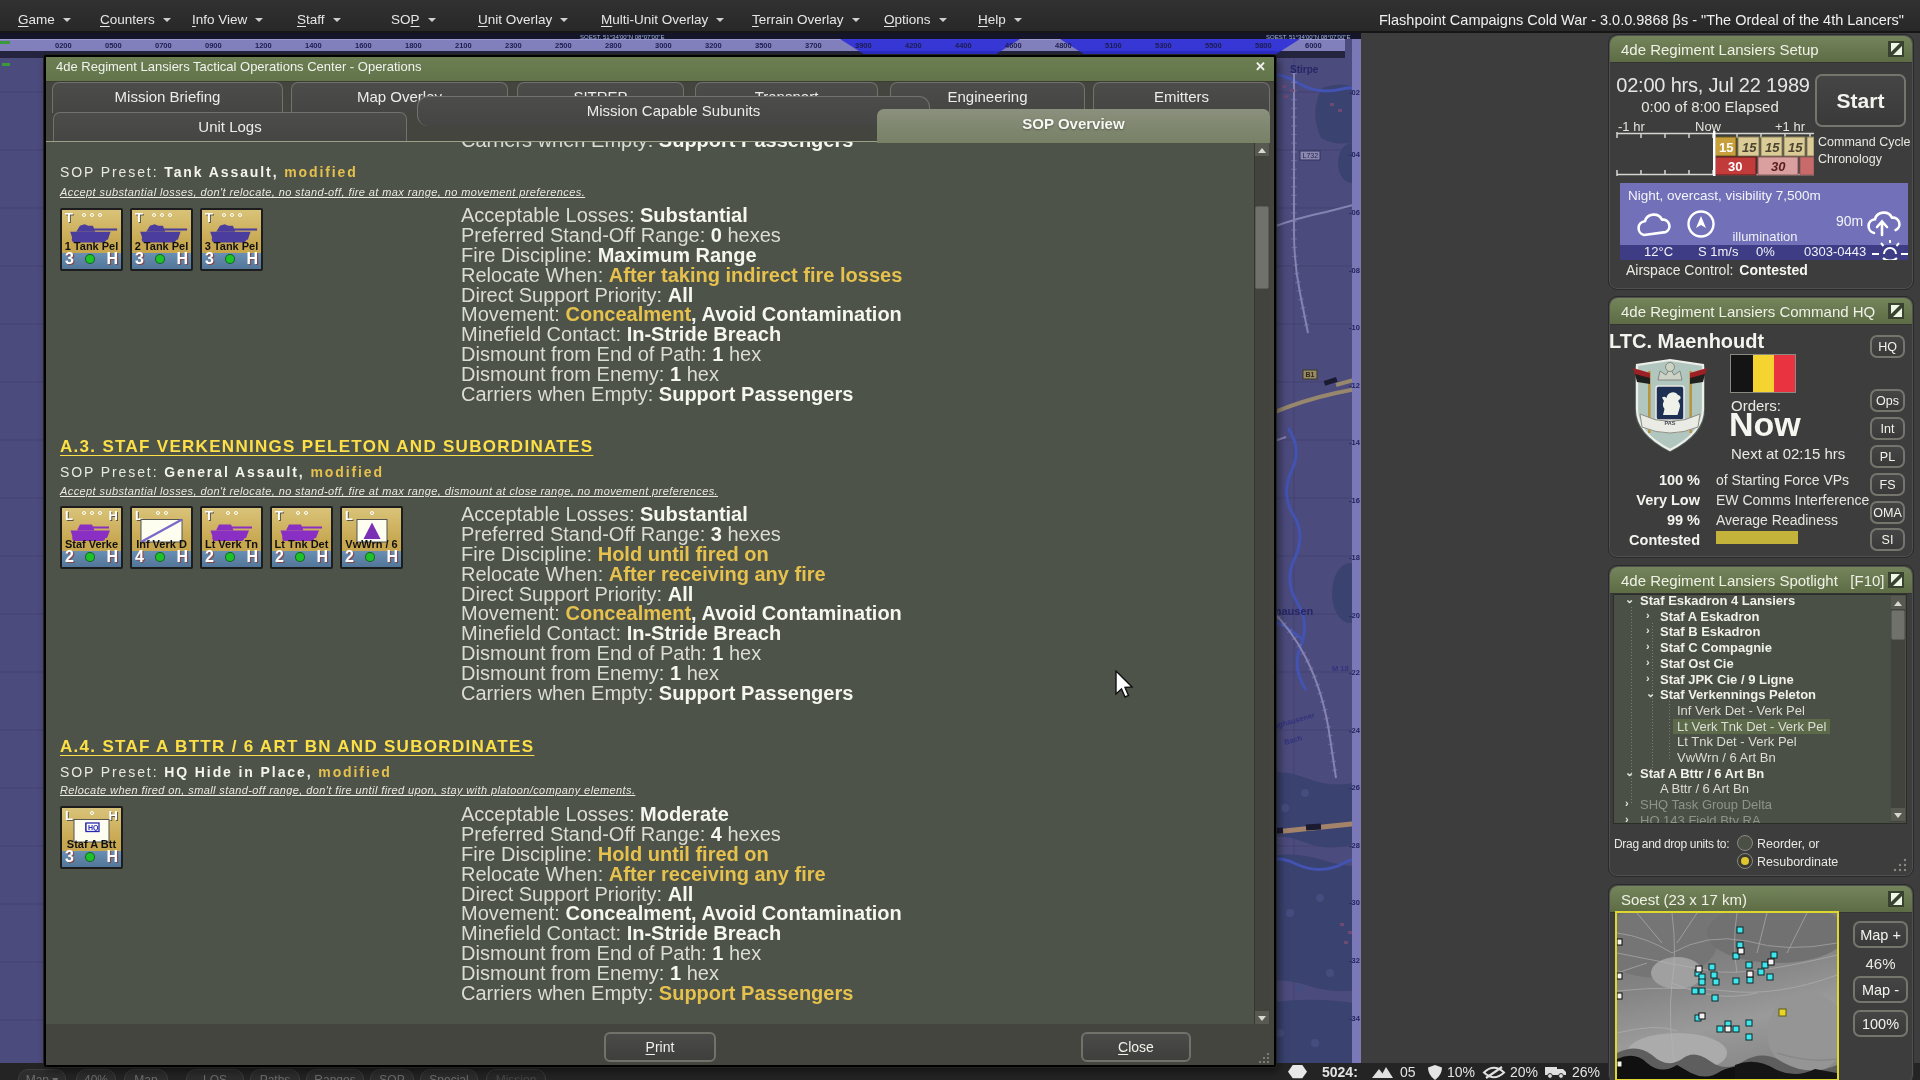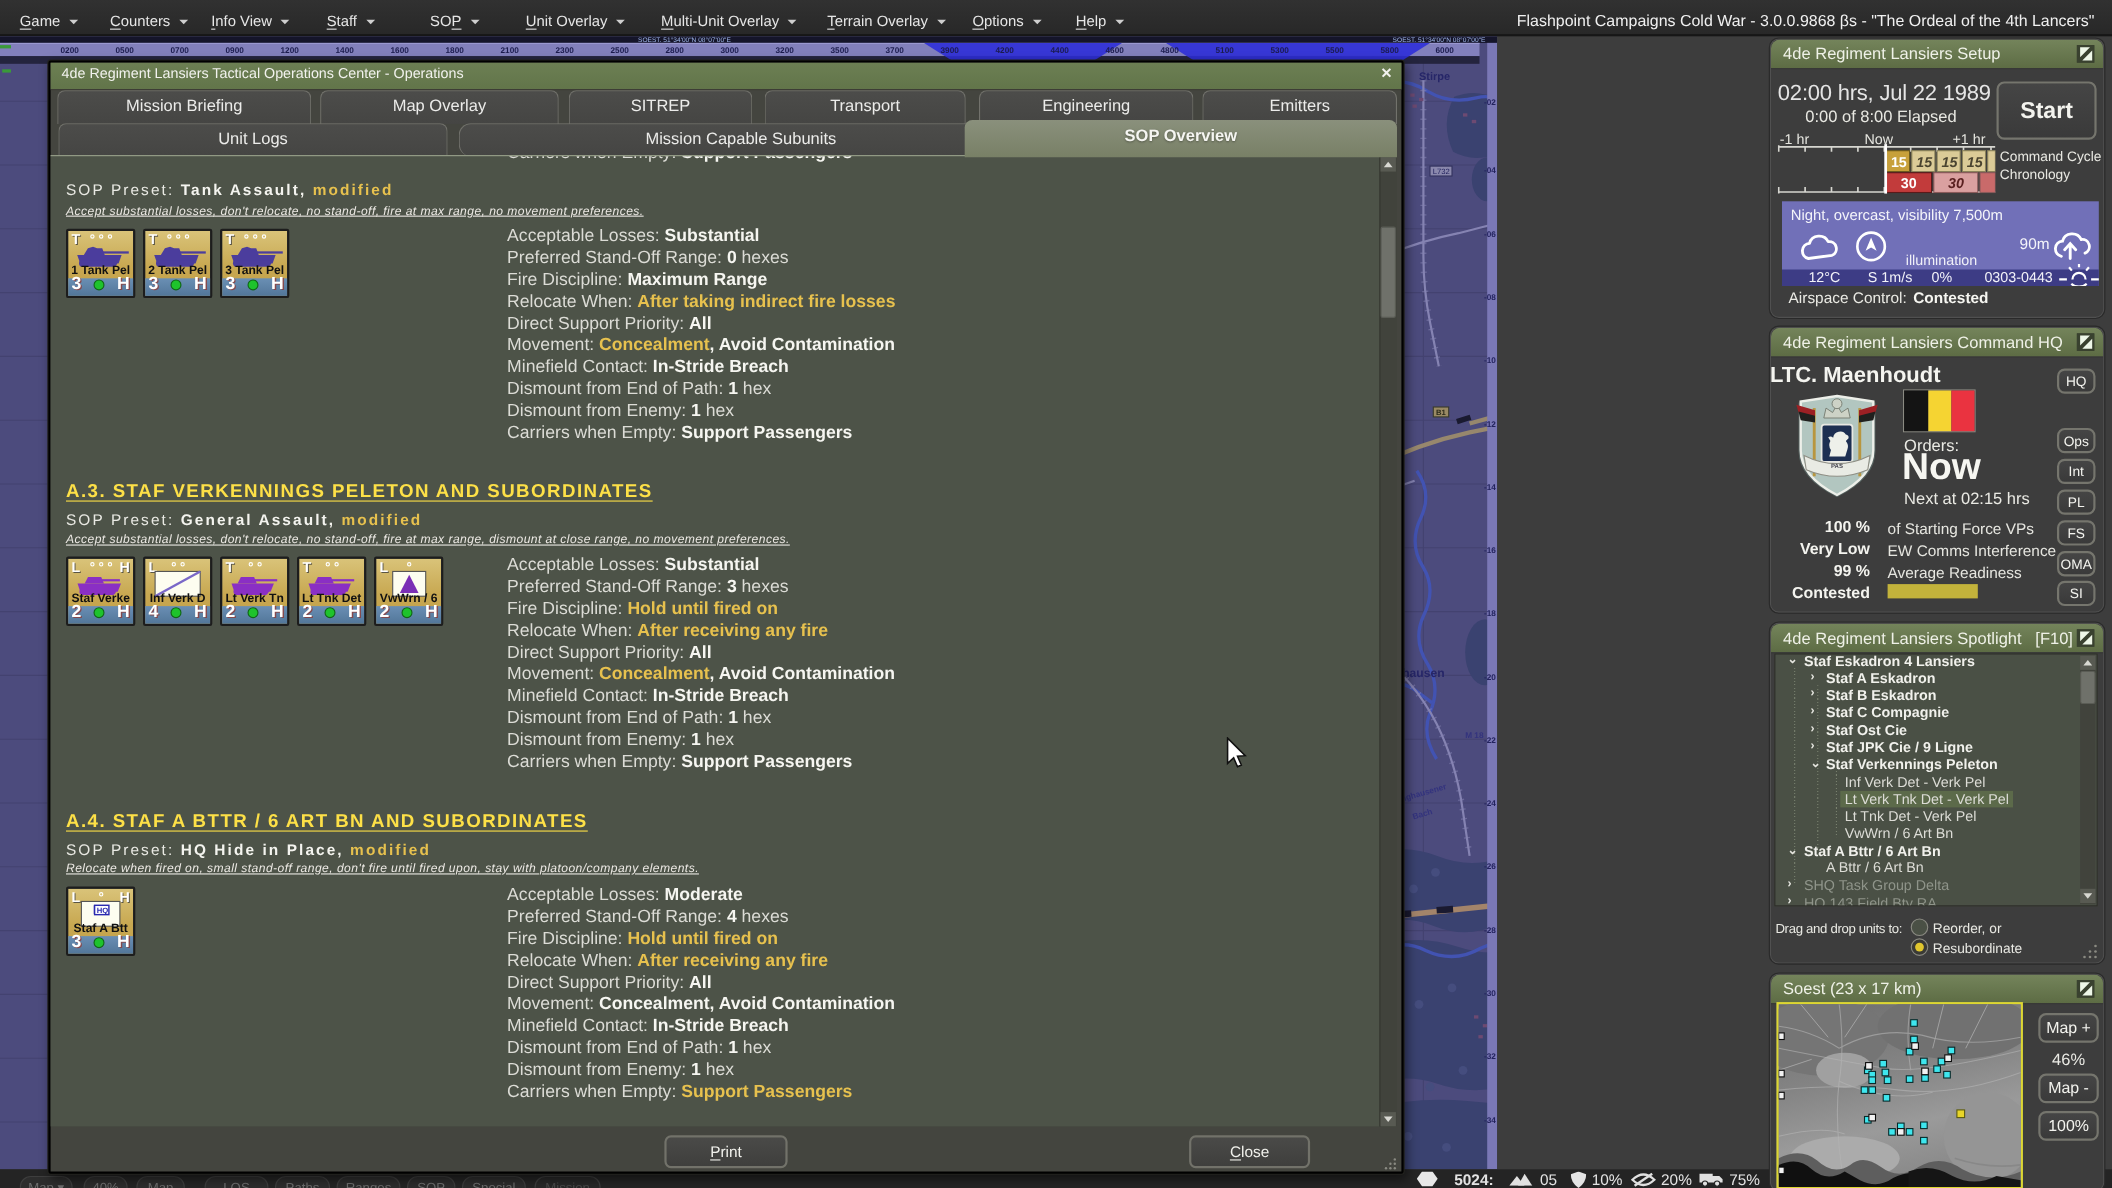--- a/index.html
+++ b/index.html
@@ -41,21 +41,21 @@
     text-shadow:0 1px 2px rgba(0,0,0,.35);box-sizing:border-box;}
   #dcontent{left:0px;top:84px;width:1224px;height:883px;background:#4d5348;
     border-top:1px solid #99a18b;box-sizing:border-box;overflow:hidden;}
   
   .spl{position:absolute;font-size:14px;color:#e9e9e3;letter-spacing:1.9px;white-space:nowrap;}
   .spl b{color:#f4f4ef;}
   .spl .gold{color:#e7c14e;font-weight:bold;}
   .ital{position:absolute;font-size:11px;font-style:italic;color:#ece9e4;white-space:nowrap;letter-spacing:.4px;text-decoration:underline;}
   .hdr{position:absolute;font-size:17px;font-weight:bold;color:#fde047;letter-spacing:1.3px;
     text-decoration:underline;text-underline-offset:3px;white-space:nowrap;}
-  .srow{position:absolute;font-size:16px;color:#dcdcd6;white-space:nowrap;line-height:20px;}
+  .srow{position:absolute;font-size:20px;color:#dcdcd6;white-space:nowrap;line-height:20px;}
   .srow div{height:19.9px;}
   .srow b{color:#f6f6f1;}
   .srow .gold{color:#e7c14e;font-weight:bold;}
   
   .ctr{position:absolute;width:63px;height:63px;box-sizing:border-box;
     background:linear-gradient(#d9c379 0%,#c8a851 55%,#c2a04a 100%);
     border:2px solid #1d1d1d;border-radius:2px;}
   .ctr .tl{position:absolute;left:3px;top:0px;font-size:13px;font-weight:bold;color:#fff;
     text-shadow:1px 1px 0 rgba(60,60,60,.8);}
   .ctr .tr{position:absolute;right:3px;top:0px;font-size:13px;font-weight:bold;color:#fff;
@@ -318,37 +318,37 @@
     <svg class="sico" style="left:1482px;top:3px;" width="24" height="13" viewBox="0 0 24 13">
         <path d="M2,6.5 Q12,-3 22,6.5 Q12,16 2,6.5 Z" fill="none" stroke="#e0e0e0" stroke-width="2"></path>
         <line x1="4" y1="12" x2="20" y2="1" stroke="#e0e0e0" stroke-width="2.2"></line>
       </svg>
     <span class="stx" style="left:1510px;font-weight:normal;">20%</span>
     <svg class="sico" style="left:1544px;top:2px;" width="24" height="14" viewBox="0 0 24 14">
         <path d="M1,2 L13,2 L13,10 L1,10 Z M13,4 L19,4 L22,7 L22,10 L13,10 Z" fill="#e0e0e0"></path>
         <circle cx="6" cy="11" r="2.4" fill="#e0e0e0" stroke="#242424"></circle>
         <circle cx="17" cy="11" r="2.4" fill="#e0e0e0" stroke="#242424"></circle>
       </svg>
-    <span class="stx" style="left:1572px;font-weight:normal;">75%</span>
+    <span class="stx" style="left:1572px;font-weight:normal;">26%</span>
   </div>
   <div class="abs" id="dialog">
     <div class="abs" id="dtitle">
         <span>4de Regiment Lansiers Tactical Operations Center - Operations</span>
       <span id="dclose">✕</span>
       </div>
 
     <div class="tab" style="left:6px;top:25px;width:231px;height:31px;line-height:28px;">Mission Briefing</div>
     <div class="tab" style="left:245px;top:25px;width:217px;height:31px;line-height:28px;">Map Overlay</div>
     <div class="tab" style="left:471px;top:25px;width:167px;height:31px;line-height:28px;">SITREP</div>
     <div class="tab" style="left:649px;top:25px;width:183px;height:31px;line-height:28px;">Transport</div>
     <div class="tab" style="left:844px;top:25px;width:195px;height:31px;line-height:28px;">Engineering</div>
     <div class="tab" style="left:1047px;top:25px;width:177px;height:31px;line-height:28px;">Emitters</div>
 
     <div class="tab" style="left:7px;top:55px;width:354px;height:30px;line-height:27px;">Unit Logs</div>
-    <div class="tab" style="left:371px;top:55px;width:513px;height:30px;line-height:27px;border-radius:11px;">Mission Capable Subunits</div>
+    <div class="tab" style="left:371px;top:39px;width:513px;height:30px;line-height:27px;border-radius:11px;">Mission Capable Subunits</div>
     <div class="tabactive" style="left:831px;top:52px;width:393px;height:34px;line-height:29px;z-index:3;">SOP Overview</div>
 
     <div class="abs" id="dcontent">
       <div class="srow" style="left:415px;top:-12px;">
         <div>Carriers when Empty: <b>Support Passengers</b></div>
       </div>
       <div class="spl" style="left:14px;top:22px;">SOP Preset: <b>Tank Assault,</b> <span class="gold">modified</span></div>
       <div class="ital" style="left:14px;top:44px;">Accept substantial losses, don't relocate, no stand-off, fire at max range, no movement preferences.</div>
 
       <div class="ctr" style="left:14px;top:66px;">

